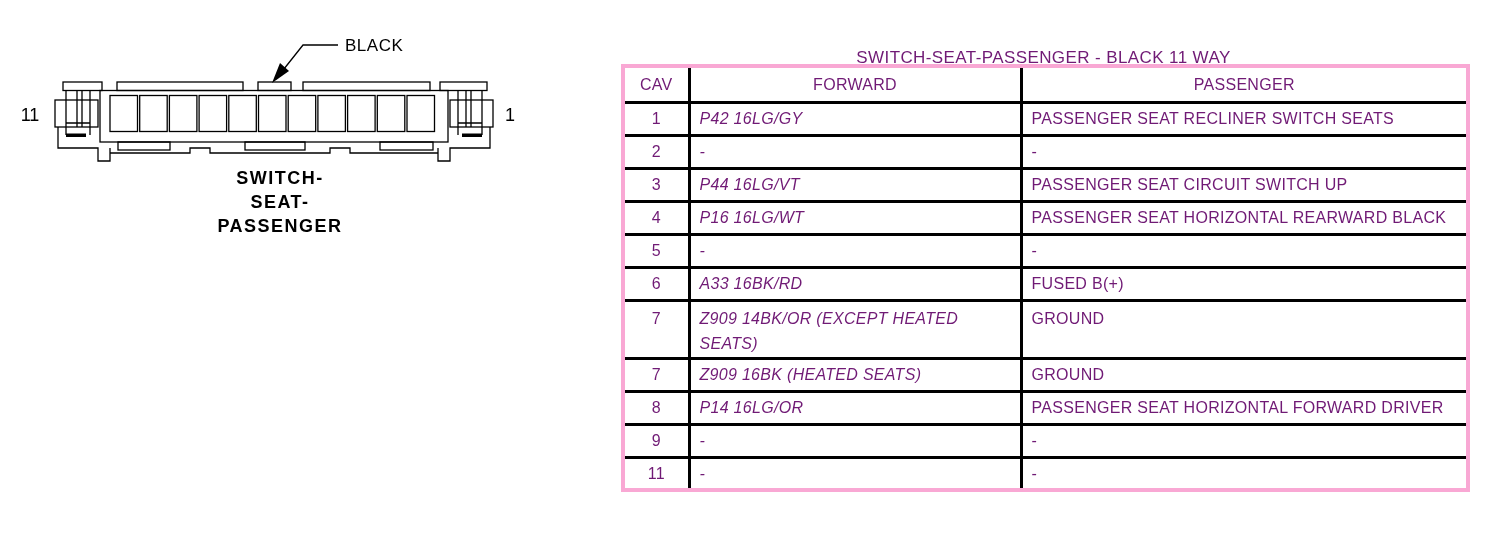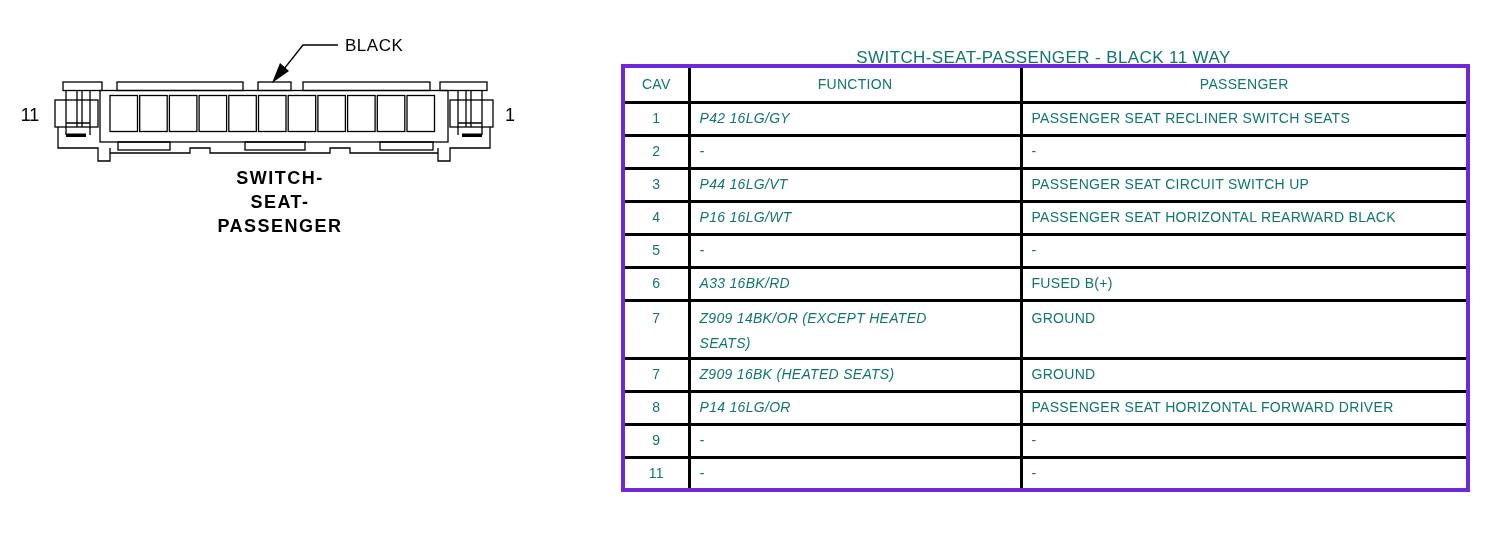--- a/index.html
+++ b/index.html
@@ -6,21 +6,21 @@
     margin: 0;
     padding: 0;
     background: #ffffff;
   }
   .page {
     position: relative;
     width: 1504px;
     height: 540px;
     background: #ffffff;
     font-family: "Liberation Sans", sans-serif;
-    color: #0f766e;
+    color: #701a75;
     overflow: hidden;
   }
   svg text {
     font-family: "Liberation Sans", sans-serif;
     fill: #000;
   }
   .connector-svg {
     position: absolute;
     left: 0;
     top: 0;
@@ -35,22 +35,22 @@
     letter-spacing: 0.4px;
     white-space: nowrap;
   }
   table.pinout {
     position: absolute;
     left: 621px;
     top: 64px;
     width: 845px;
     border-collapse: collapse;
     table-layout: fixed;
-    border: 4px solid #6d28d9;
-    font-size: 14px;
+    border: 4px solid #f9a8d4;
+    font-size: 16px;
     letter-spacing: 0.3px;
     line-height: 25px;
   }
   table.pinout col.c1 { width: 66px; }
   table.pinout col.c2 { width: 332px; }
   table.pinout col.c3 { width: 447px; }
   table.pinout th, table.pinout td {
     border: 3px solid #000;
     padding: 1px 9px;
     vertical-align: middle;
@@ -128,21 +128,21 @@
 
   <table class="pinout">
     <colgroup>
       <col class="c1">
         <col class="c2">
         <col class="c3">
     </colgroup>
     <thead>
       <tr>
         <th>CAV</th>
-        <th>FUNCTION</th>
+        <th>FORWARD</th>
         <th>PASSENGER</th>
       </tr>
     </thead>
     <tbody id="tbody">
     <tr>
       <td class="cav">1</td>
       <td class="circuit">P42 16LG/GY</td>
       <td class="function">PASSENGER SEAT RECLINER SWITCH SEATS</td>
     </tr>
 

